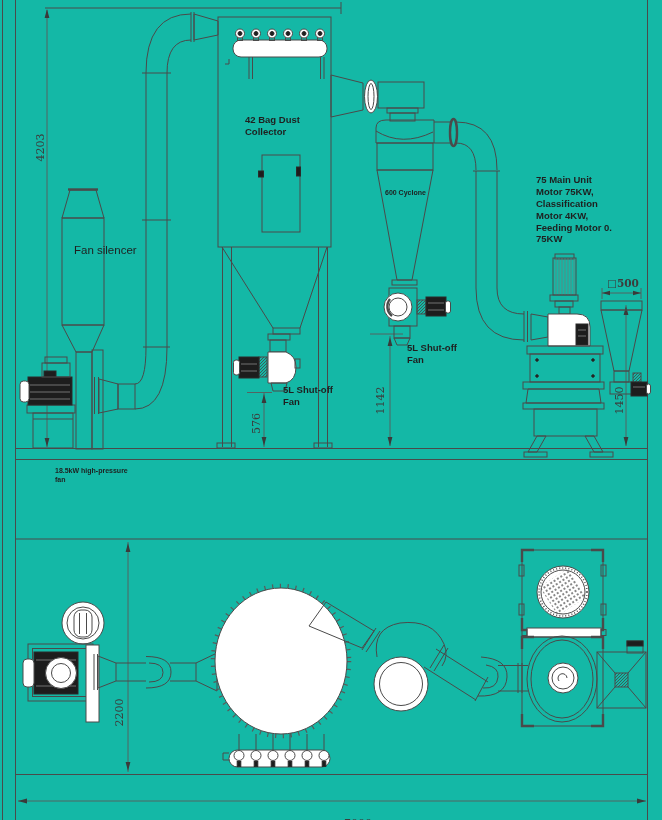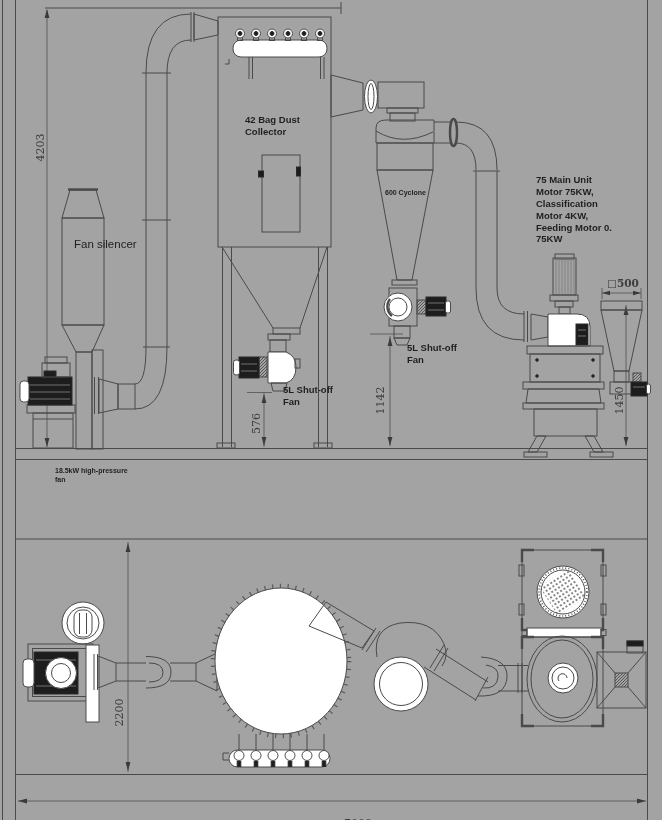--- a/index.html
+++ b/index.html
@@ -1,18 +1,18 @@
 <!DOCTYPE html>
 <html><head>
 <meta charset="utf-8">
 <style>
   html,body { margin:0; padding:0; background:#e8e8e8; }
   #canvas {
     position:relative; width:662px; height:820px;
-    background:#a3a3a3; overflow:hidden;
+    background:#14b8a6; overflow:hidden;
     font-family:"Liberation Sans", sans-serif;
   }
   #drawing { position:absolute; left:0; top:0; }
   
   #art * { stroke:#4a4a4a; fill:none; stroke-width:1; stroke-linecap:butt; stroke-linejoin:miter; }
   #art .fdark { fill:#1d1d1d; stroke:#2a2a2a; }
   #art .fwhite { fill:#ffffff; }
   #art .stripe { stroke:#9a9a9a; stroke-width:0.7; }
   #art .rib { stroke:#777; stroke-width:0.7; }
   #art .arr { fill:#3a3a3a; stroke:none; }
@@ -423,21 +423,21 @@
       <line class="dim" x1="18" y1="801" x2="646" y2="801"></line>
       <polygon class="arr" points="18,801 27,798.6 27,803.4"></polygon>
       <polygon class="arr" points="646,801 637,798.6 637,803.4"></polygon>
     </g>
   </g>
 </svg>
 
 <div class="plabel" style="left:245px; top:114px; font-size:9.5px;">42 Bag Dust
 Collector</div>
 
-<div class="plabel" style="left:74px; top:237px; font-size:11.5px; font-weight:500;">Fan silencer</div>
+<div class="plabel" style="left:74px; top:243px; font-size:11.5px; font-weight:500;">Fan silencer</div>
 
 <div class="plabel" style="left:385px; top:189px; font-size:7px;">600 Cyclone</div>
 
 <div class="plabel" style="left:536px; top:174px; font-size:9.5px;">75 Main Unit
 Motor 75KW,
 Classification
 Motor 4KW,
 Feeding Motor 0.
 75KW</div>
 

